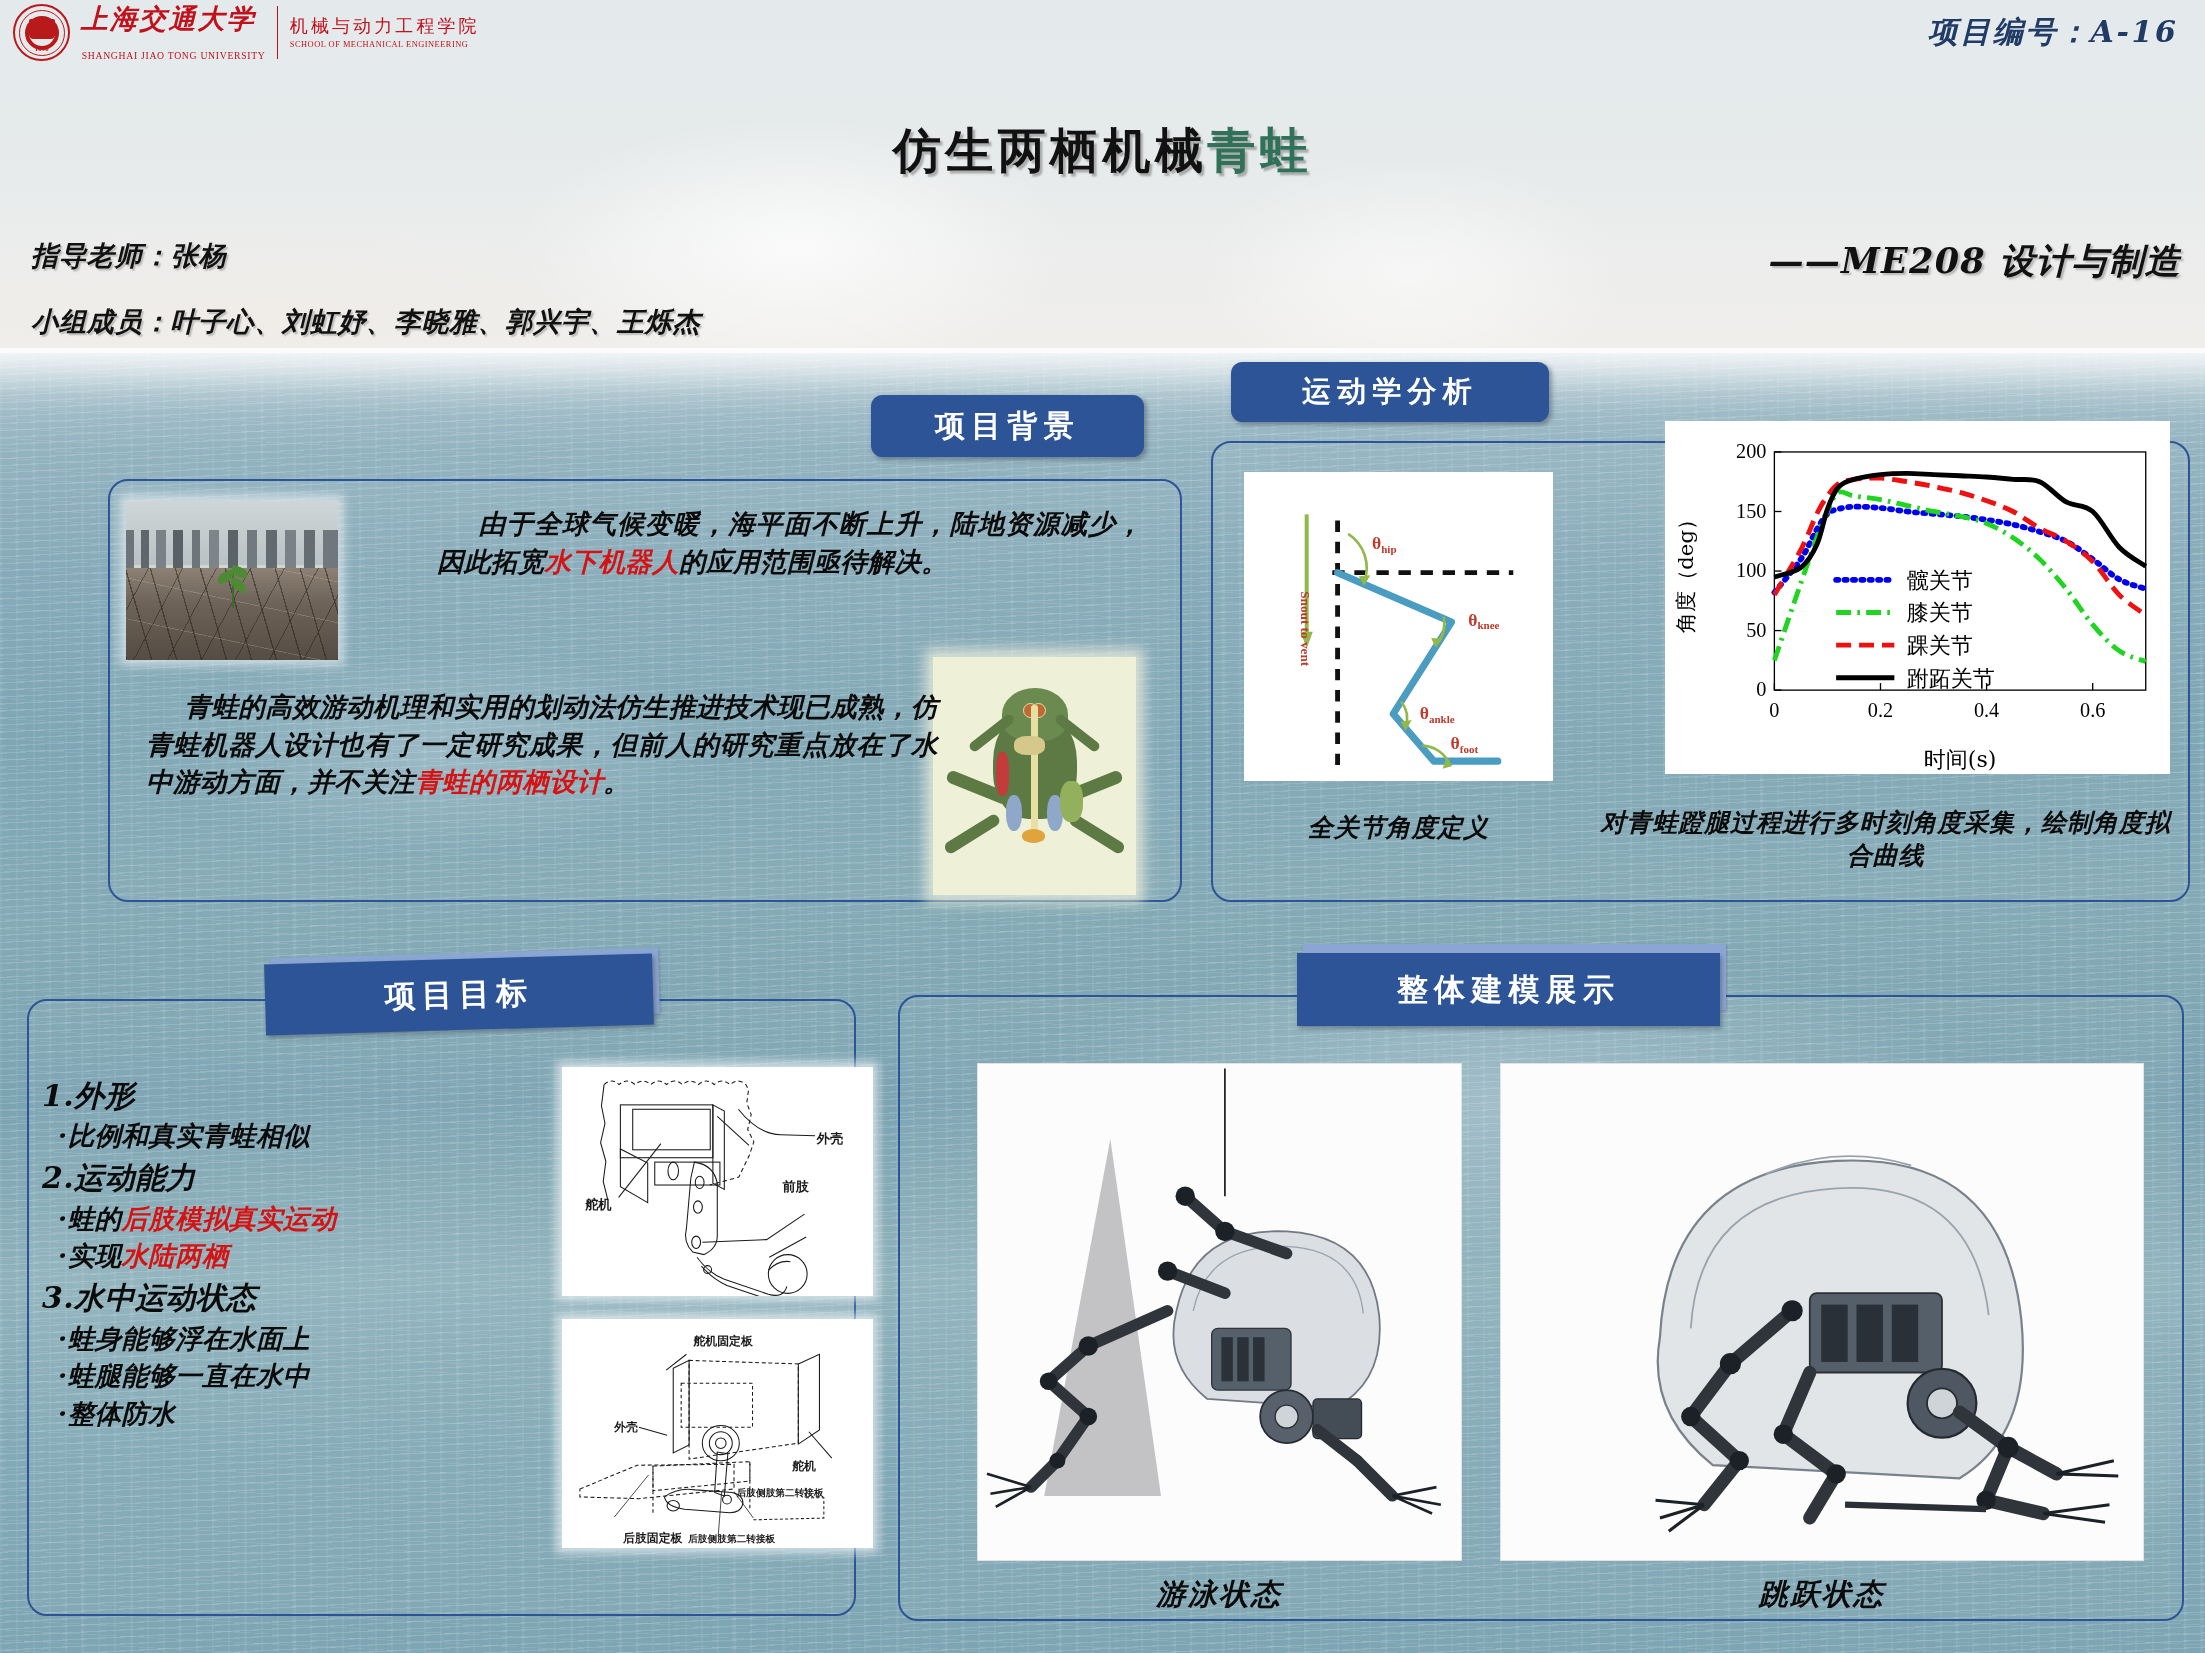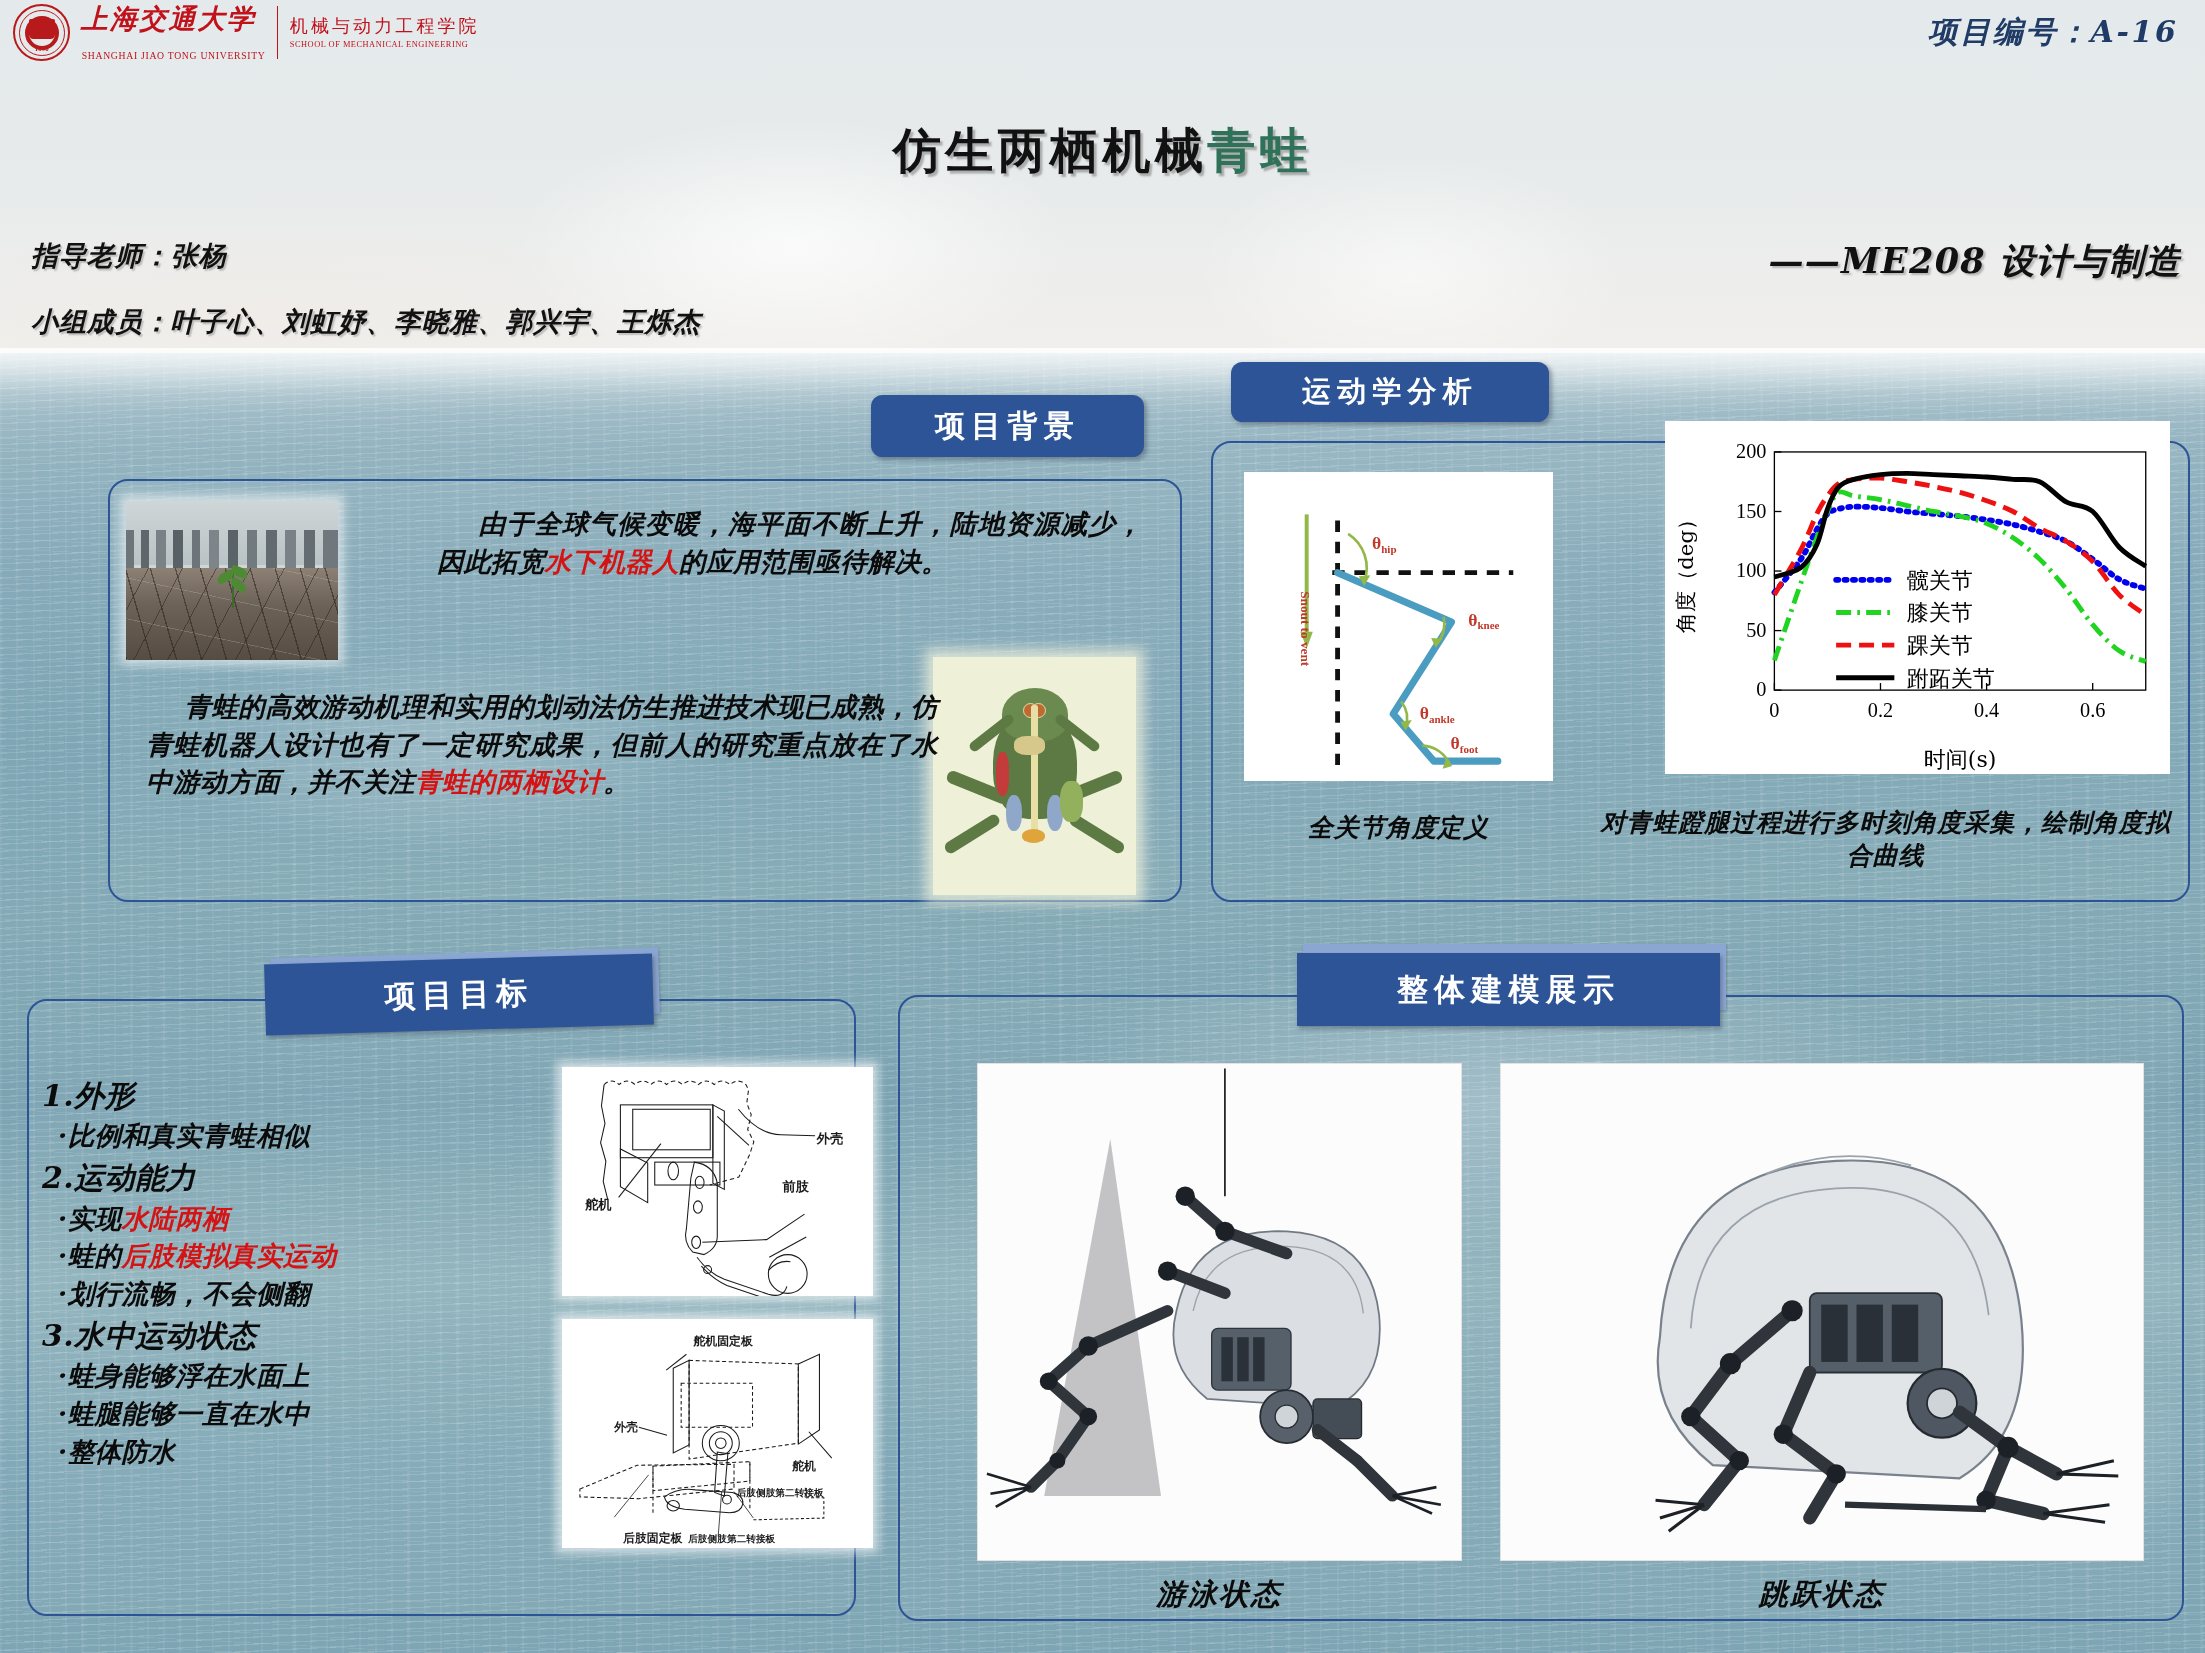--- a/index.html
+++ b/index.html
@@ -478,23 +478,22 @@
 </div>
 
 <div class="kin-cap" id="kin-cap">全关节角度定义</div>
 <div class="chart-cap" id="chart-cap">对青蛙蹬腿过程进行多时刻角度采集，绘制角度拟合曲线</div>
 
 <div class="goal-list">
   <div class="goal-h">1.外形</div>
   <div class="goal-b"><span>·比例和真实青蛙相似</span></div>
 
   <div class="goal-h">2.运动能力</div>
+  <div class="goal-b"><span>·蛙的</span><span class="red">后肢模拟真实运动</span></div>
   <div class="goal-b"><span>·实现</span><span class="red">水陆两栖</span></div>
-  <div class="goal-b"><span>·蛙的</span><span class="red">后肢模拟真实运动</span></div>
-  <div class="goal-b"><span>·划行流畅，不会侧翻</span></div>
 
   <div class="goal-h">3.水中运动状态</div>
   <div class="goal-b"><span>·蛙身能够浮在水面上</span></div>
   <div class="goal-b"><span>·蛙腿能够一直在水中</span></div>
   <div class="goal-b"><span>·整体防水</span></div>
 </div>
 
 <div class="draw" id="draw1">
   <svg viewBox="0 0 705 520" width="311" height="229">
     <g fill="none" stroke="#1b1b1b" stroke-width="2.4">

